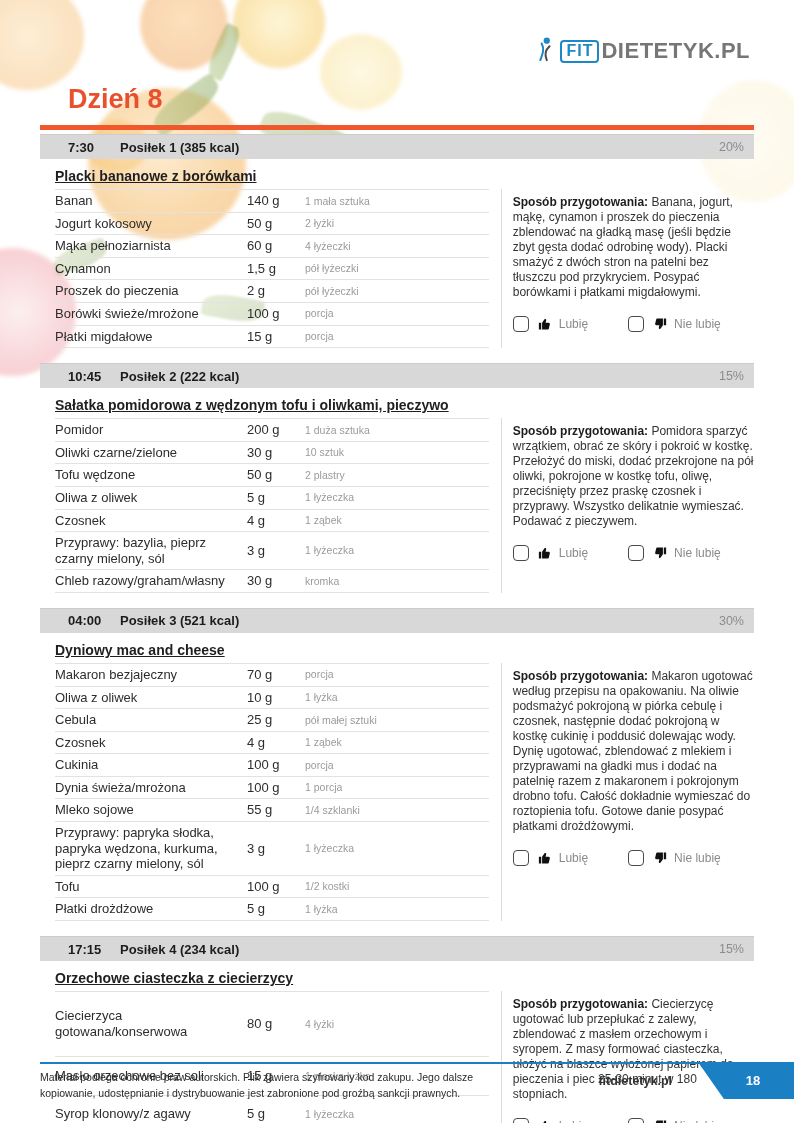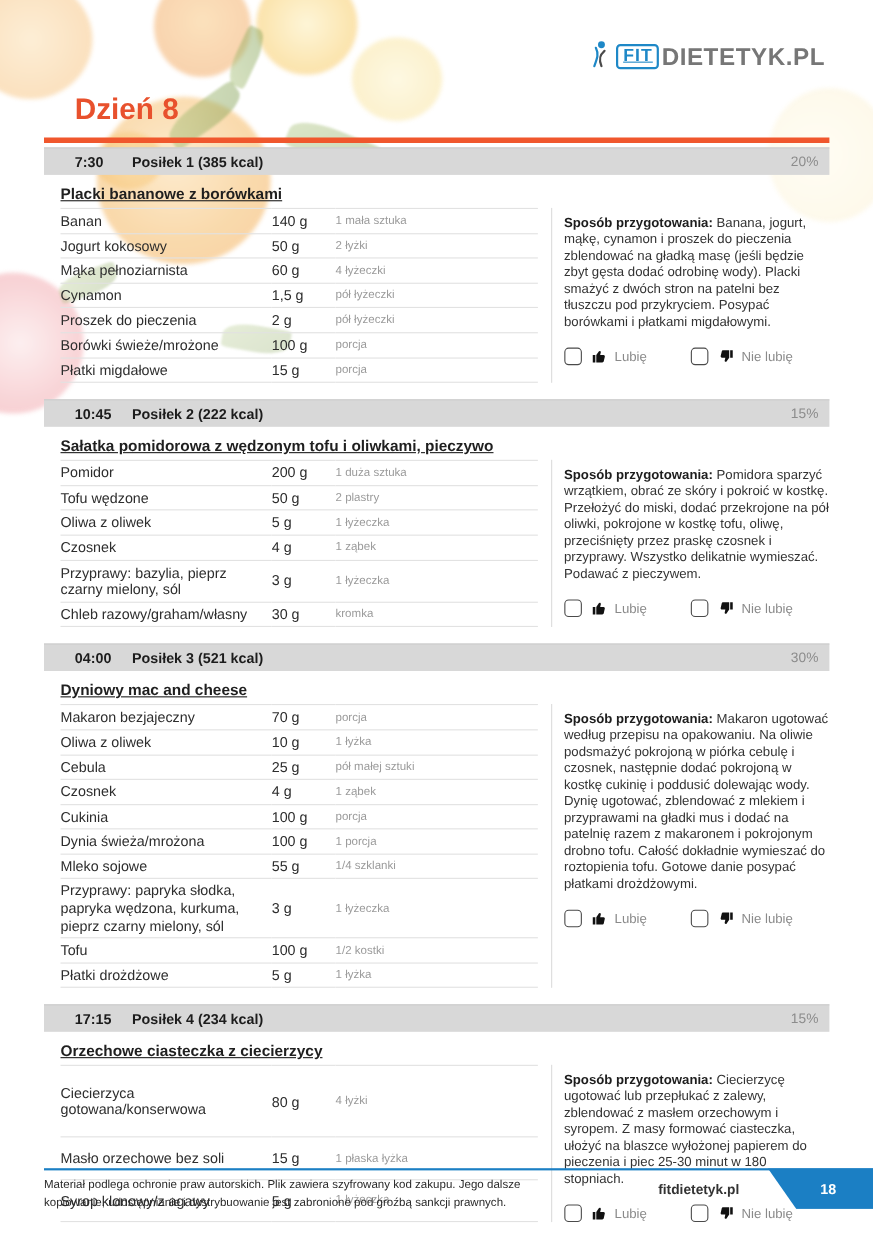--- a/index.html
+++ b/index.html
@@ -29,21 +29,21 @@
   .l2 { left: 196px; top: 42px;  width: 56px; height: 20px; transform: rotate(-65deg); opacity: .45; }
   .l3 { left: 260px; top: 118px; width: 86px; height: 30px; transform: rotate(22deg);  opacity: .40; }
   .l4 { left: 52px;  top: 246px; width: 56px; height: 22px; transform: rotate(-20deg); opacity: .30; }
   .l5 { left: 202px; top: 296px; width: 62px; height: 24px; transform: rotate(10deg);  opacity: .28; }
 
   
   .logo { position: absolute; top: 36px; right: 44px; z-index: 2; display: flex; align-items: center; gap: 2px; }
   .logo-person { margin-right: 2px; }
   .logo-fit {
     border: 2px solid #1e88c7; border-radius: 4px; color: #1e88c7;
-    font-weight: bold; font-size: 16px; letter-spacing: 1px; padding: 0 4px 1px 4px; text-decoration: underline;
+    font-weight: bold; font-size: 16px; letter-spacing: 1px; padding: 0 4px 1px 4px;
   }
   .logo-rest { color: #767676; font-weight: bold; font-size: 22px; letter-spacing: .5px; }
 
   .content { position: relative; z-index: 1; padding: 0 40px; }
   h1.page-title {
     padding: 84px 0 0 28px;
     font-size: 27px; font-weight: bold; color: #e8512d;
   }
   .accent-bar { height: 5px; background: #f0572d; margin-top: 10px; }
 
@@ -221,20 +221,25 @@
     <h2 class="dish">Sałatka pomidorowa z wędzonym tofu i oliwkami, pieczywo</h2>
     <div class="meal-body">
       <table class="ingredients">
               <tbody>
                 <tr>
                   <td class="ing-name">Pomidor</td>
                   <td class="ing-amount">200 g</td>
                   <td class="ing-measure">1 duża sztuka</td>
                 </tr>
                 <tr>
+                  <td class="ing-name">Oliwki czarne/zielone</td>
+                  <td class="ing-amount">30 g</td>
+                  <td class="ing-measure">10 sztuk</td>
+                </tr>
+                <tr>
                   <td class="ing-name">Tofu wędzone</td>
                   <td class="ing-amount">50 g</td>
                   <td class="ing-measure">2 plastry</td>
                 </tr>
                 <tr>
                   <td class="ing-name">Oliwa z oliwek</td>
                   <td class="ing-amount">5 g</td>
                   <td class="ing-measure">1 łyżeczka</td>
                 </tr>
                 <tr>

